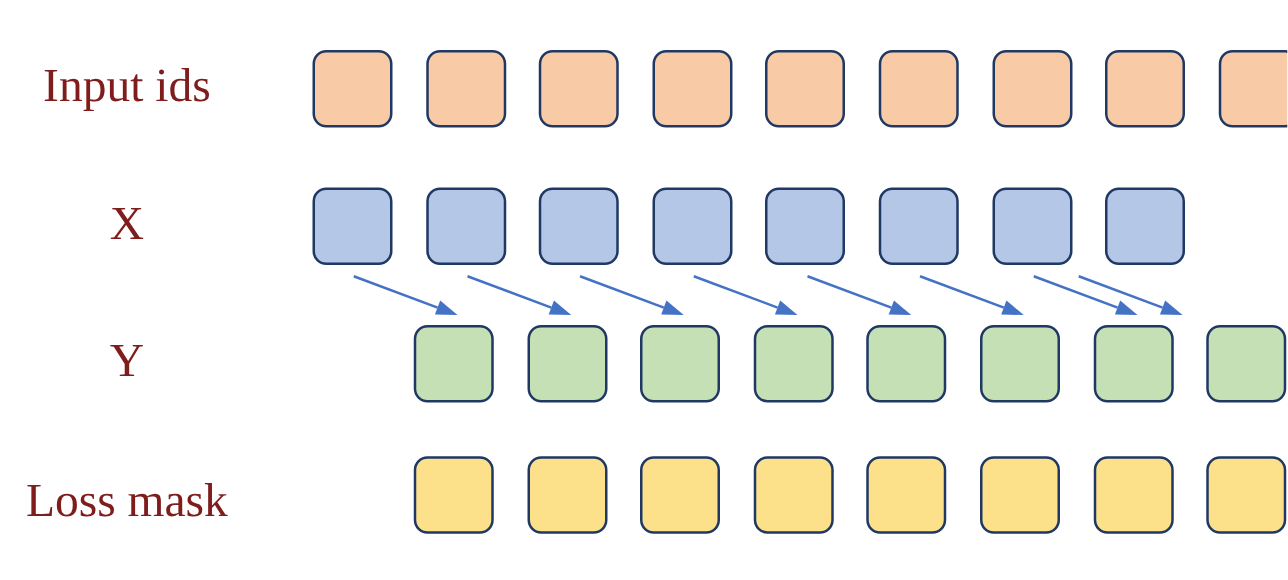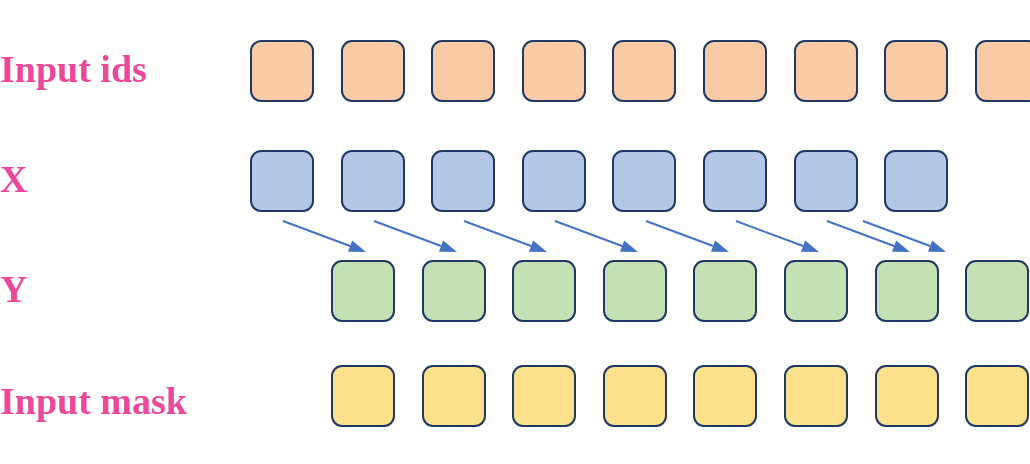--- a/index.html
+++ b/index.html
@@ -12,28 +12,27 @@
   }
   #canvas {
     position: relative;
     width: 1030px;
     height: 464px;
     background: #ffffff;
     overflow: hidden;
   }
   .row-label {
     position: absolute;
-    text-align: left;
-    color: #ec4899;
+    text-align: center;
+    color: #7f1d1d;
     font-family: "Liberation Serif", "DejaVu Serif", serif;
     font-size: 38px;
     line-height: 1;
     white-space: nowrap;
     right: auto;
-    font-weight: bold;
   }
   .cell {
     position: absolute;
     box-sizing: border-box;
     border: 2.5px solid #1F3864;
     border-radius: 11px;
   }
   #arrow-layer {
     position: absolute;
     left: 0;
@@ -113,15 +112,15 @@
       </g>
       <g>
         <line x1="863" y1="221" x2="930.0745326739169" y2="246.0519338902581" stroke="#4472C4" stroke-width="2" stroke-linecap="butt"></line>
         <polygon points="946,252 927.9752152234198,251.6726870641698 932.173850124414,240.43118071634643" fill="#4472C4"></polygon>
       </g>
     </svg>
   <div id="labels">
       <div class="row-label" style="left: 0px; width: 203px; top: 50px;">Input ids</div>
       <div class="row-label" style="left: 0px; width: 203px; top: 160px;">X</div>
       <div class="row-label" style="left: 0px; width: 203px; top: 270px;">Y</div>
-      <div class="row-label" style="left: 0px; width: 203px; top: 382px;">Input mask</div>
+      <div class="row-label" style="left: 0px; width: 203px; top: 382px;">Loss mask</div>
     </div>
 </div>
 
 </body></html>

